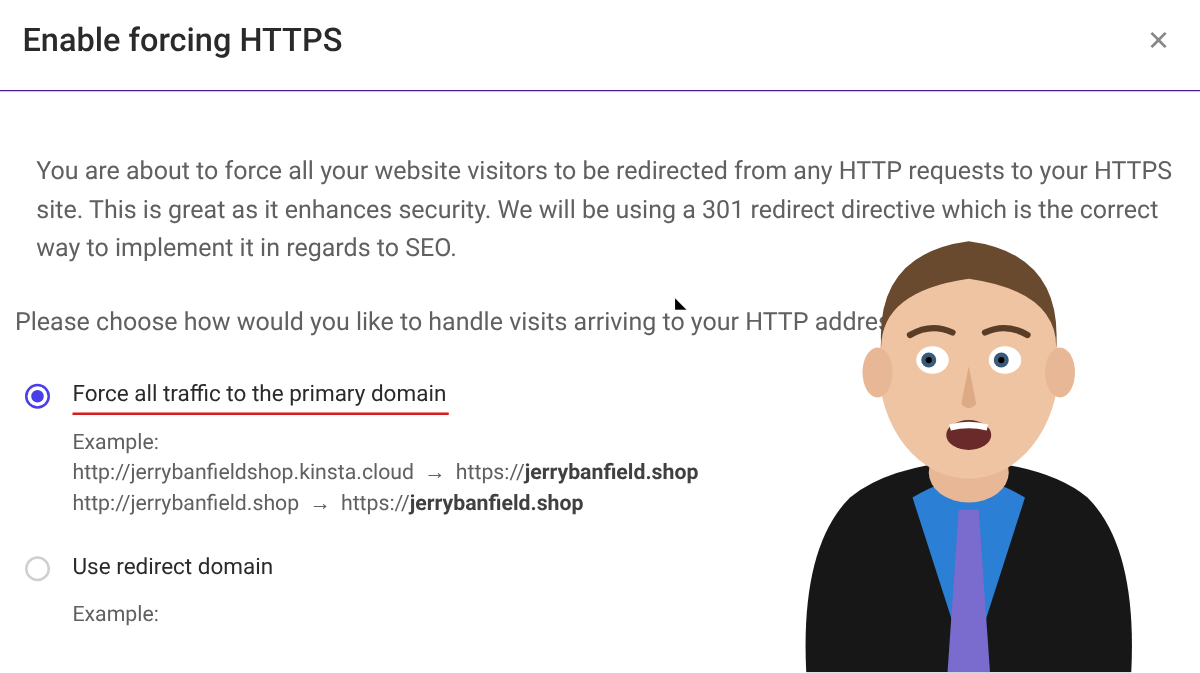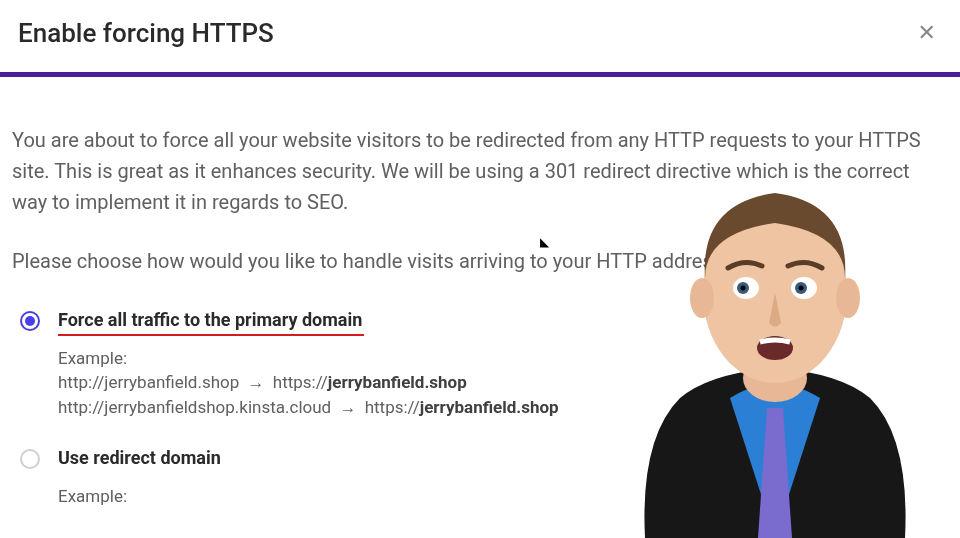--- a/index.html
+++ b/index.html
@@ -9,21 +9,21 @@
       width: 960px;
       height: 538px;
       overflow: hidden;
       position: relative;
     }
     .header {
       display: flex;
       justify-content: space-between;
       align-items: flex-start;
       padding: 18px 20px 24px 18px;
-      border-bottom: 5px solid #4c1d95;
+      border-bottom: 1px solid #4c1d95;
     }
     .title {
       font-size: 26px;
       font-weight: 500;
       color: #2a2a2a;
     }
     .close {
       font-size: 22px;
       color: #888;
       cursor: pointer;
@@ -33,20 +33,21 @@
       padding: 4px;
     }
     .content {
       padding: 48px 12px 0 12px;
     }
     .desc {
       font-size: 20px;
       line-height: 1.55;
       color: #606060;
       margin-bottom: 28px;
+      margin-left: 17px;
     }
     .desc2 {
       font-size: 20px;
       line-height: 1.55;
       color: #606060;
       margin-bottom: 32px;
     }
     .option {
       display: flex;
       align-items: flex-start;
@@ -77,21 +78,21 @@
       transform: translate(-50%, -50%);
     }
     .radio.unselected {
       border: 2px solid #cfcfcf;
     }
     .option-body {
       flex: 1;
     }
     .option-label {
       font-size: 18px;
-      font-weight: 700;
+      font-weight: 400;
       color: #2a2a2a;
       display: inline-block;
       position: relative;
     }
     .option-label.underlined::after {
       content: "";
       position: absolute;
       left: 0;
       right: -2px;
       bottom: -6px;
@@ -144,26 +145,26 @@
 <div class="content">
   <p class="desc">You are about to force all your website visitors to be redirected from any HTTP requests to your HTTPS site. This is great as it enhances security. We will be using a 301 redirect directive which is the correct way to implement it in regards to SEO.</p>
   <p class="desc2">Please choose how would you like to handle visits arriving to your HTTP address.</p>
 
   <div class="option">
     <div class="radio selected"></div>
     <div class="option-body">
       <span class="option-label underlined">Force all traffic to the primary domain</span>
       <div class="example-label">Example:</div>
       <div class="example-line">
-        <span>http://jerrybanfield.shop</span>
+        <span>http://jerrybanfieldshop.kinsta.cloud</span>
         <span class="arrow">→</span>
         <span>https://</span><span class="bold">jerrybanfield.shop</span>
       </div>
       <div class="example-line">
-        <span>http://jerrybanfieldshop.kinsta.cloud</span>
+        <span>http://jerrybanfield.shop</span>
         <span class="arrow">→</span>
         <span>https://</span><span class="bold">jerrybanfield.shop</span>
       </div>
     </div>
   </div>
 
   <div class="option">
     <div class="radio unselected"></div>
     <div class="option-body">
       <span class="option-label">Use redirect domain</span>

